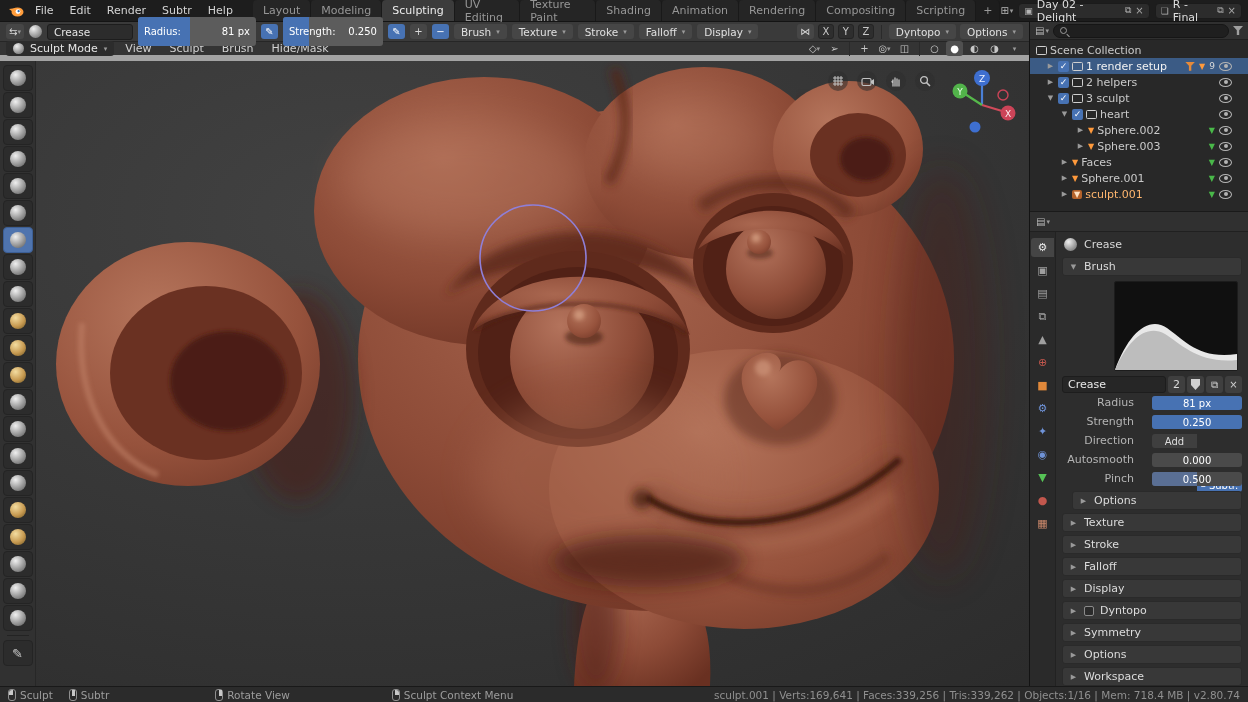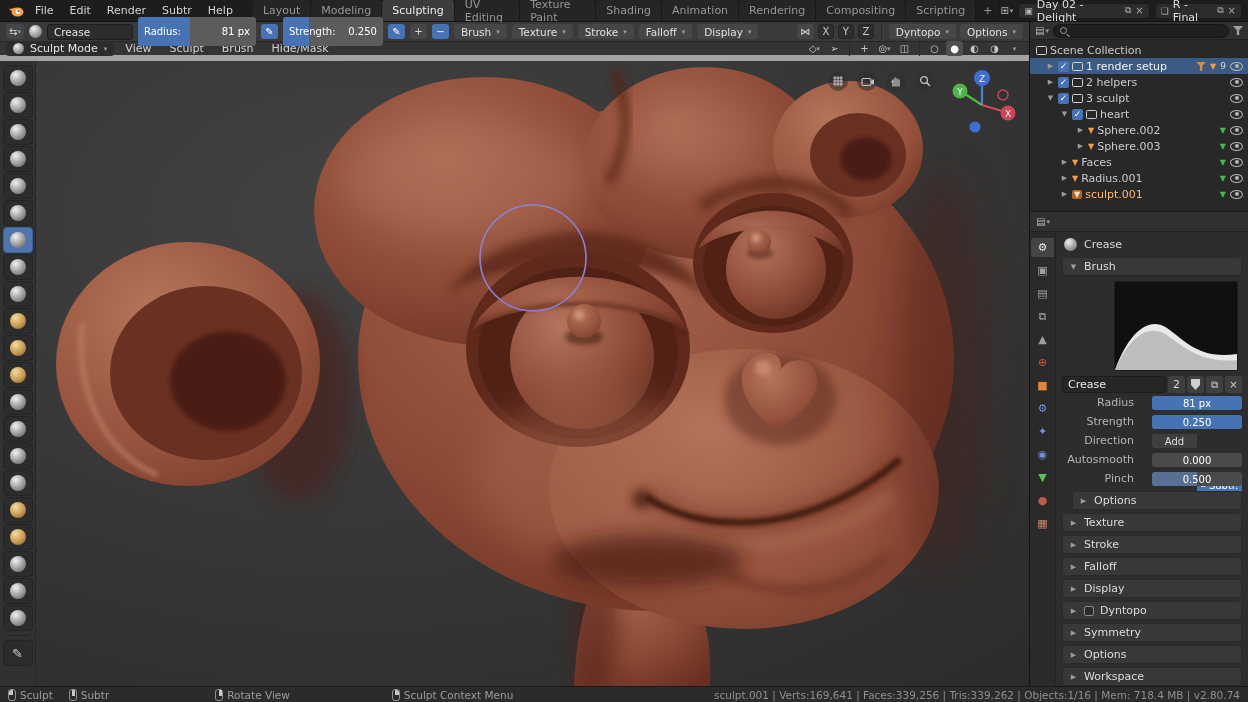--- a/index.html
+++ b/index.html
@@ -90,21 +90,21 @@
                      display:flex; align-items:center; gap:4px; padding:0 5px; }
   .search { flex:1; height:14px; background:#1f1f1f; border:1px solid #161616; border-radius:7px;
             display:flex; align-items:center; padding:0 6px; gap:4px; }
   .mag { width:7px; height:7px; border:1.3px solid #9a9a9a; border-radius:50%; position:relative; }
   .mag::after { content:""; position:absolute; width:4px; height:1.3px; background:#9a9a9a;
                 transform:rotate(45deg); left:5px; top:7px; }
   .funnel { width:10px; height:9px; background:#9f9f9f;
             clip-path:polygon(0 0,100% 0,62% 45%,62% 100%,38% 100%,38% 45%); }
   .funnel.orange { background:#e58a3a; }
   .outliner-body { height:188px; padding-top:2px; color:#c9c9c9; overflow:hidden; background:#282828; }
-  .o-row { display:flex; align-items:center; height:16px; gap:3px; padding-right:5px; }
+  .o-row { display:flex; align-items:center; height:16px; gap:3px; padding-right:16px; }
   .o-row.selected { background:#3b5b85; color:#f2f2f2; }
   .tri { width:9px; color:#9a9a9a; font-size:7px; text-align:center; flex:none; }
   .chk { width:11px; height:11px; background:#4772b3; border-radius:2px; color:#fff; font-size:9px;
          line-height:11px; text-align:center; flex:none; }
   .col-icon { width:11px; height:9px; border:1.2px solid #cfcfcf; border-radius:1.5px; flex:none; }
   .obj-icon { color:#ff9a3c; font-size:8px; flex:none; }
   .obj-icon.activebg { background:#b4622a; color:#ffe2c2; border-radius:2px; padding:0 2px; }
   .data-icon { color:#49b849; font-size:8px; flex:none; }
   .o-name { white-space:nowrap; }
   .o-name.activename { color:#ffb66e; }
@@ -598,21 +598,21 @@
           <span class="obj-icon">▼</span>
           <span class="o-name">Faces</span>
           <span class="o-right">
               <span class="data-icon">▼</span>
               <span class="eye"></span>
             </span>
         </div>
         <div class="o-row" style="padding-left:30px">
           <span class="tri">▶</span>
           <span class="obj-icon">▼</span>
-          <span class="o-name">Radius.001</span>
+          <span class="o-name">Sphere.001</span>
           <span class="o-right">
               <span class="data-icon">▼</span>
               <span class="eye"></span>
             </span>
         </div>
         <div class="o-row" style="padding-left:30px">
           <span class="tri">▶</span>
           <span class="obj-icon activebg">▼</span>
           <span class="o-name activename">sculpt.001</span>
           <span class="o-right">

